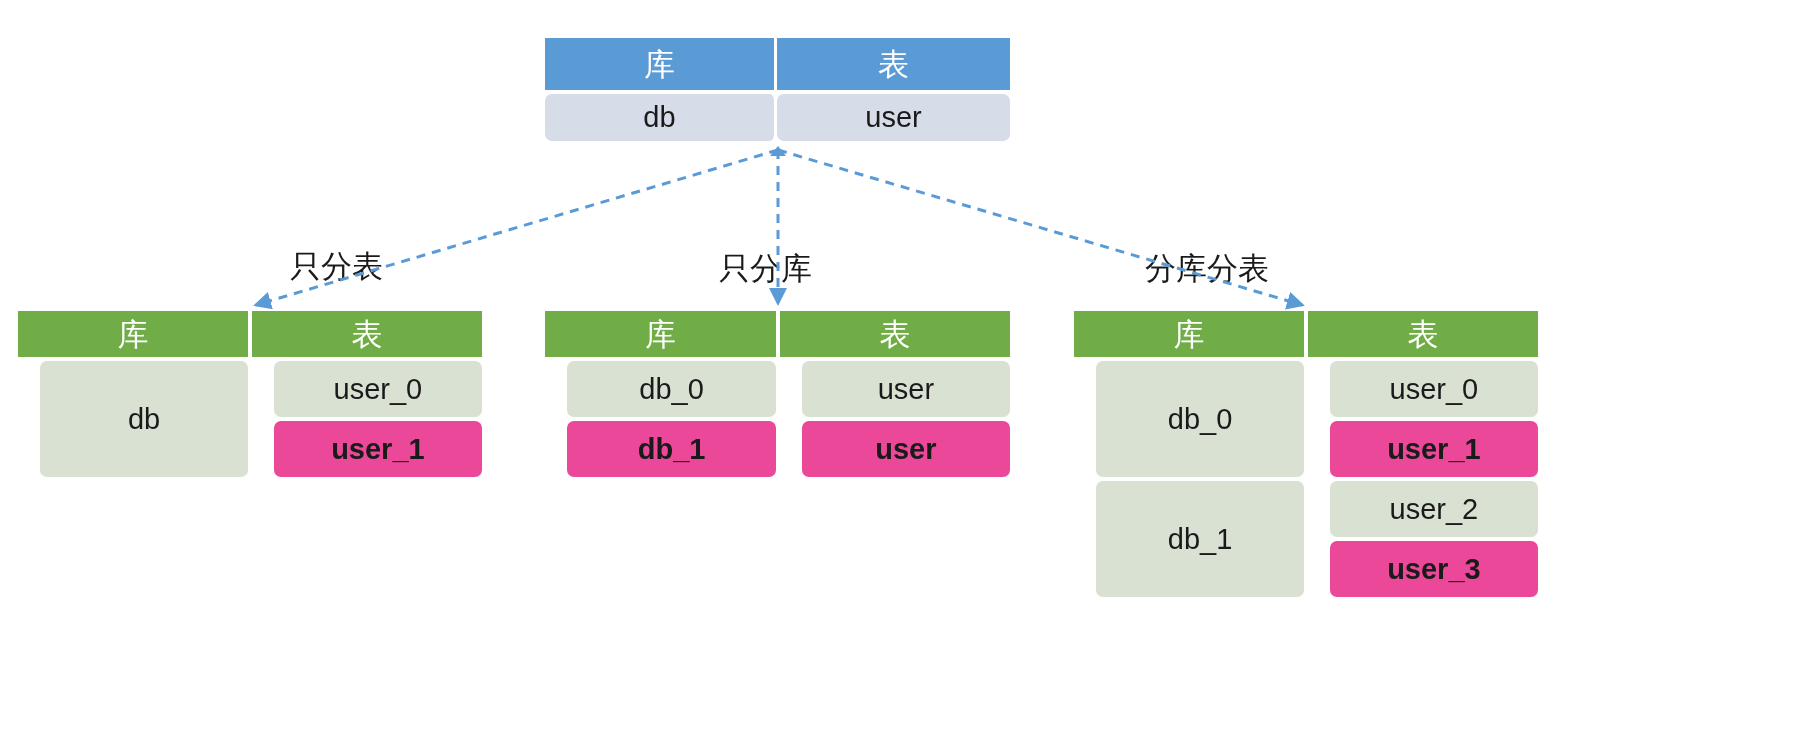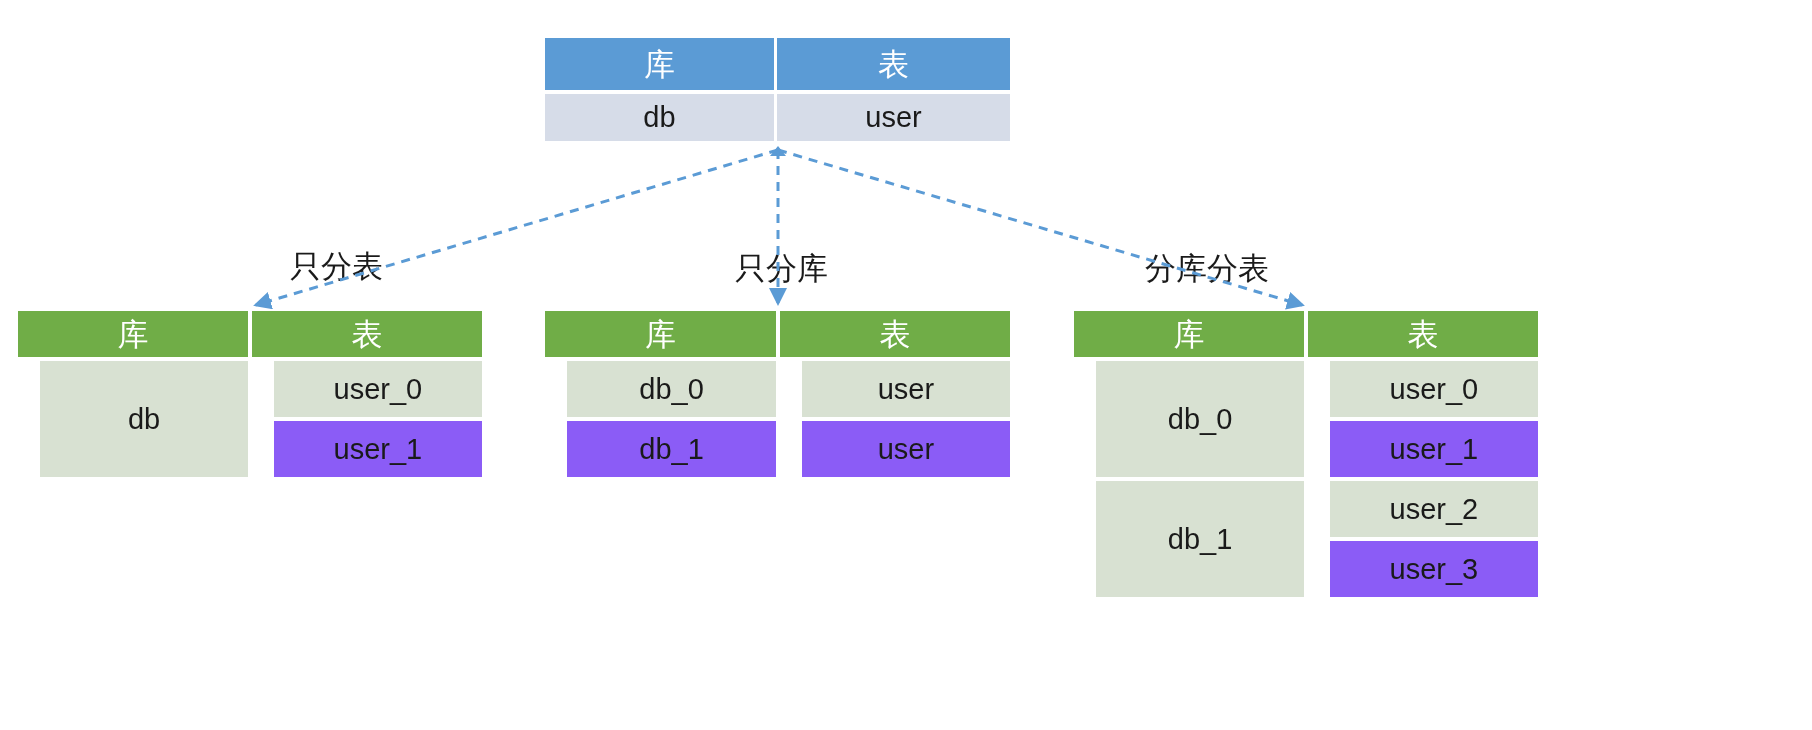--- a/index.html
+++ b/index.html
@@ -53,20 +53,21 @@
     box-sizing: border-box;
   }
   .cell {
     display: flex;
     align-items: center;
     justify-content: center;
     color: #1a1a1a;
     font-size: 29px;
     line-height: 1;
     box-sizing: border-box;
+    border-radius: 7px;
   }
   .col {
     display: flex;
     flex-direction: column;
     padding-left: 22px;
   }
 
   
   #source-table {
     left: 545px;
@@ -87,21 +88,21 @@
   #source-table .cell.c-db  { width: 232px; border-right: 3px solid #ffffff; }
   #source-table .cell.c-tbl { width: 233px; }
 
   
   .green-tbl .th {
     height: 46px;
     background: #70AD47;
   }
   .green-tbl .tbl-head { margin-bottom: 4px; }
   .green-tbl .cell.shade-a { background: #D8E1D2; }
-  .green-tbl .cell.shade-b { background: #8b5cf6; }
+  .green-tbl .cell.shade-b { background: #ec4899; font-weight: bold; }
   .green-tbl .gap { height: 4px; background: #ffffff; }
   .green-tbl .divider { width: 4px; background: #ffffff; }
 
   #table-shard-table-only { left: 18px;  top: 311px; width: 464px; }
   #table-shard-db-only    { left: 545px; top: 311px; width: 465px; }
   #table-shard-both       { left: 1074px; top: 311px; width: 464px; }
 
   #table-shard-table-only .th.c-db  { width: 230px; }
   #table-shard-table-only .th.c-tbl { width: 230px; }
   #table-shard-table-only .col.c-db  { width: 230px; }
@@ -124,21 +125,21 @@
 
   
   .edge-label {
     position: absolute;
     font-size: 31px;
     line-height: 1;
     color: #1a1a1a;
     white-space: nowrap;
   }
   #edge-label-table-only { left: 290px;  top: 251px; }
-  #edge-label-db-only    { left: 735px;  top: 253px; text-align: right; }
+  #edge-label-db-only    { left: 719px;  top: 253px; text-align: right; }
   #edge-label-both       { left: 1117px; top: 253px; margin-left: 28px; }
 </style>
 </head>
 <body>
 
 <div id="canvas">
 
   <div class="tbl" id="source-table">
     <div class="tbl-head">
       <div class="th c-db">库</div>

